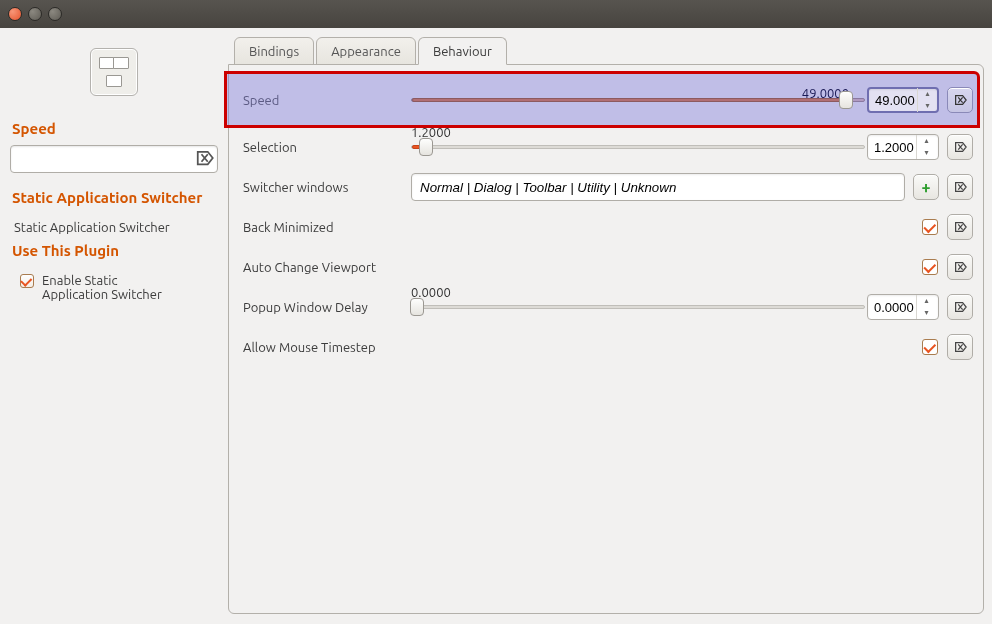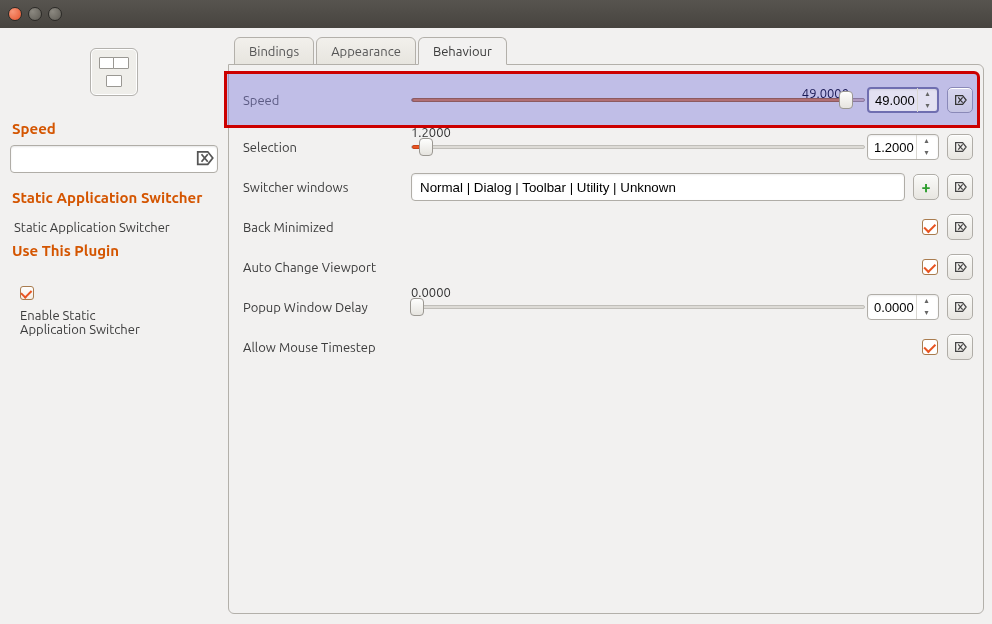--- a/index.html
+++ b/index.html
@@ -71,21 +71,21 @@
     padding: 2px 28px 2px 6px;
     background: #fff;
     box-shadow: inset 0 1px 2px rgba(0,0,0,0.1);
   }
   .clear-inline {
     position: absolute; right: 4px; top: 3px;
     width: 20px; height: 20px; display:flex;align-items:center;justify-content:center;
     color:#555;
   }
   .sb-text { margin: 6px 4px; font-size: 13px; color:#3c3c3c; }
-  .chkrow { display:flex; align-items:flex-start; gap:8px; margin:18px 10px;flex-direction:column; }
+  .chkrow { display:flex; align-items:flex-start; gap:8px; margin:6px 10px; }
   .chk {
     width:14px; height:14px; border:1px solid #a97c4f; border-radius:3px;
     background:#fff; display:flex;align-items:center;justify-content:center;
     flex:0 0 14px; margin-top:1px;
   }
   .chk.checked { background: linear-gradient(#fefefe,#f5eee6); }
   .chk.checked::after {
     content:""; display:block; width:8px;height:5px;
     border-left:2px solid #e95420; border-bottom:2px solid #e95420;
     transform: rotate(-45deg) translateY(-1px);
@@ -173,20 +173,21 @@
     display:flex;align-items:center;justify-content:center;
     margin-left:6px; color:#444;
     box-shadow: inset 0 1px #fff;
   }
   .iconbtn svg { width:14px;height:14px; }
   .plus { color:#2e9e2e; font-weight:bold; font-size:16px; }
   .textfield {
     flex:1; height:28px; border:1px solid #b0ada7; border-radius:4px;
     background:#fff; padding:2px 8px;
     box-shadow: inset 0 1px 2px rgba(0,0,0,0.08);
+    font-style: italic;
   }
   .chkcell { display:flex; justify-content:flex-end; align-items:center; flex:1; padding-right:1px;}
   .chkonly {
     width:16px;height:16px;border:1px solid #a97c4f;border-radius:3px;background:#fff;
     display:flex;align-items:center;justify-content:center;
   }
   .chkonly.checked::after{
     content:"";display:block;width:9px;height:5px;border-left:2px solid #e95420;border-bottom:2px solid #e95420;
     transform:rotate(-45deg) translateY(-1px);
   }

